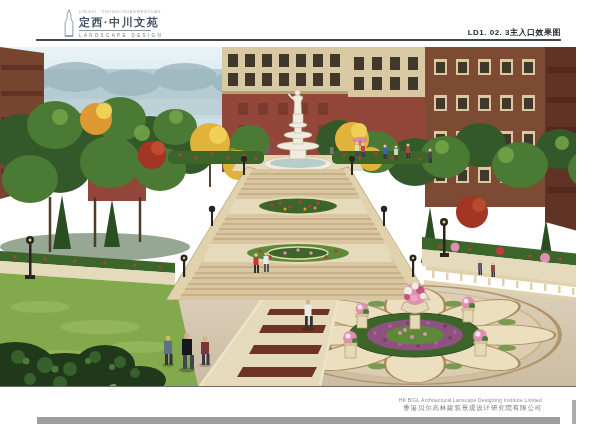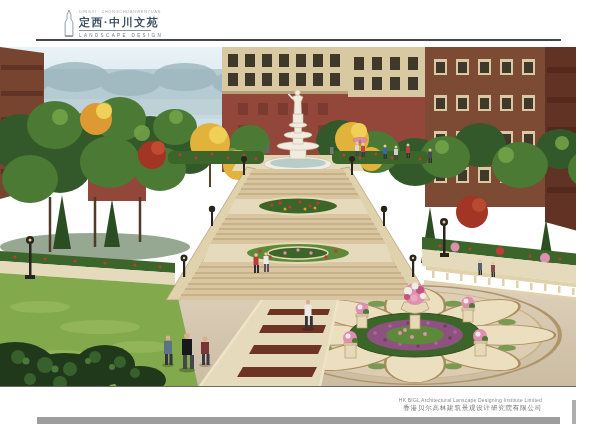--- a/index.html
+++ b/index.html
@@ -53,20 +53,21 @@
       <path d="M7,1 L9,6 L9,10 L11,14 L11,28 L3,28 L3,14 L5,10 L5,6 Z" fill="#ffffff" stroke="#7e8ea0" stroke-width="0.9"></path>
       <line x1="3" y1="28" x2="11" y2="28" stroke="#7e8ea0" stroke-width="1.4"></line>
     </svg>
     <div class="logo-text">
       <span class="micro">DINGXI · ZHONGCHUANWENYUAN</span>
       <span class="title">定西·中川文苑</span>
       <span class="thinline"></span>
       <span class="subtitle">LANDSCAPE DESIGN</span>
     </div>
   </div>
+  <div class="sheet-code">LD1. 02. 3主入口效果图</div>
   <div class="main-rule"></div>
 
   <div class="render" role="img" aria-label="主入口景观效果图：中轴大台阶与花坛跌级、欧式雕塑喷泉、圆形花钵广场铺装、秋色银杏红枫与绿树、红砖住宅楼、行人">
   <svg width="600" height="339" viewBox="0 0 600 339">
     <defs>
       <linearGradient id="skyG" x1="0" y1="0" x2="0" y2="1">
         <stop offset="0" style="stop-color:var(--c-sky_top,#eaf3f7)"></stop>
         <stop offset="1" style="stop-color:var(--c-sky_bottom,#cadee8)"></stop>
       </linearGradient>
       <linearGradient id="plazaG" x1="0" y1="0" x2="0" y2="1">

